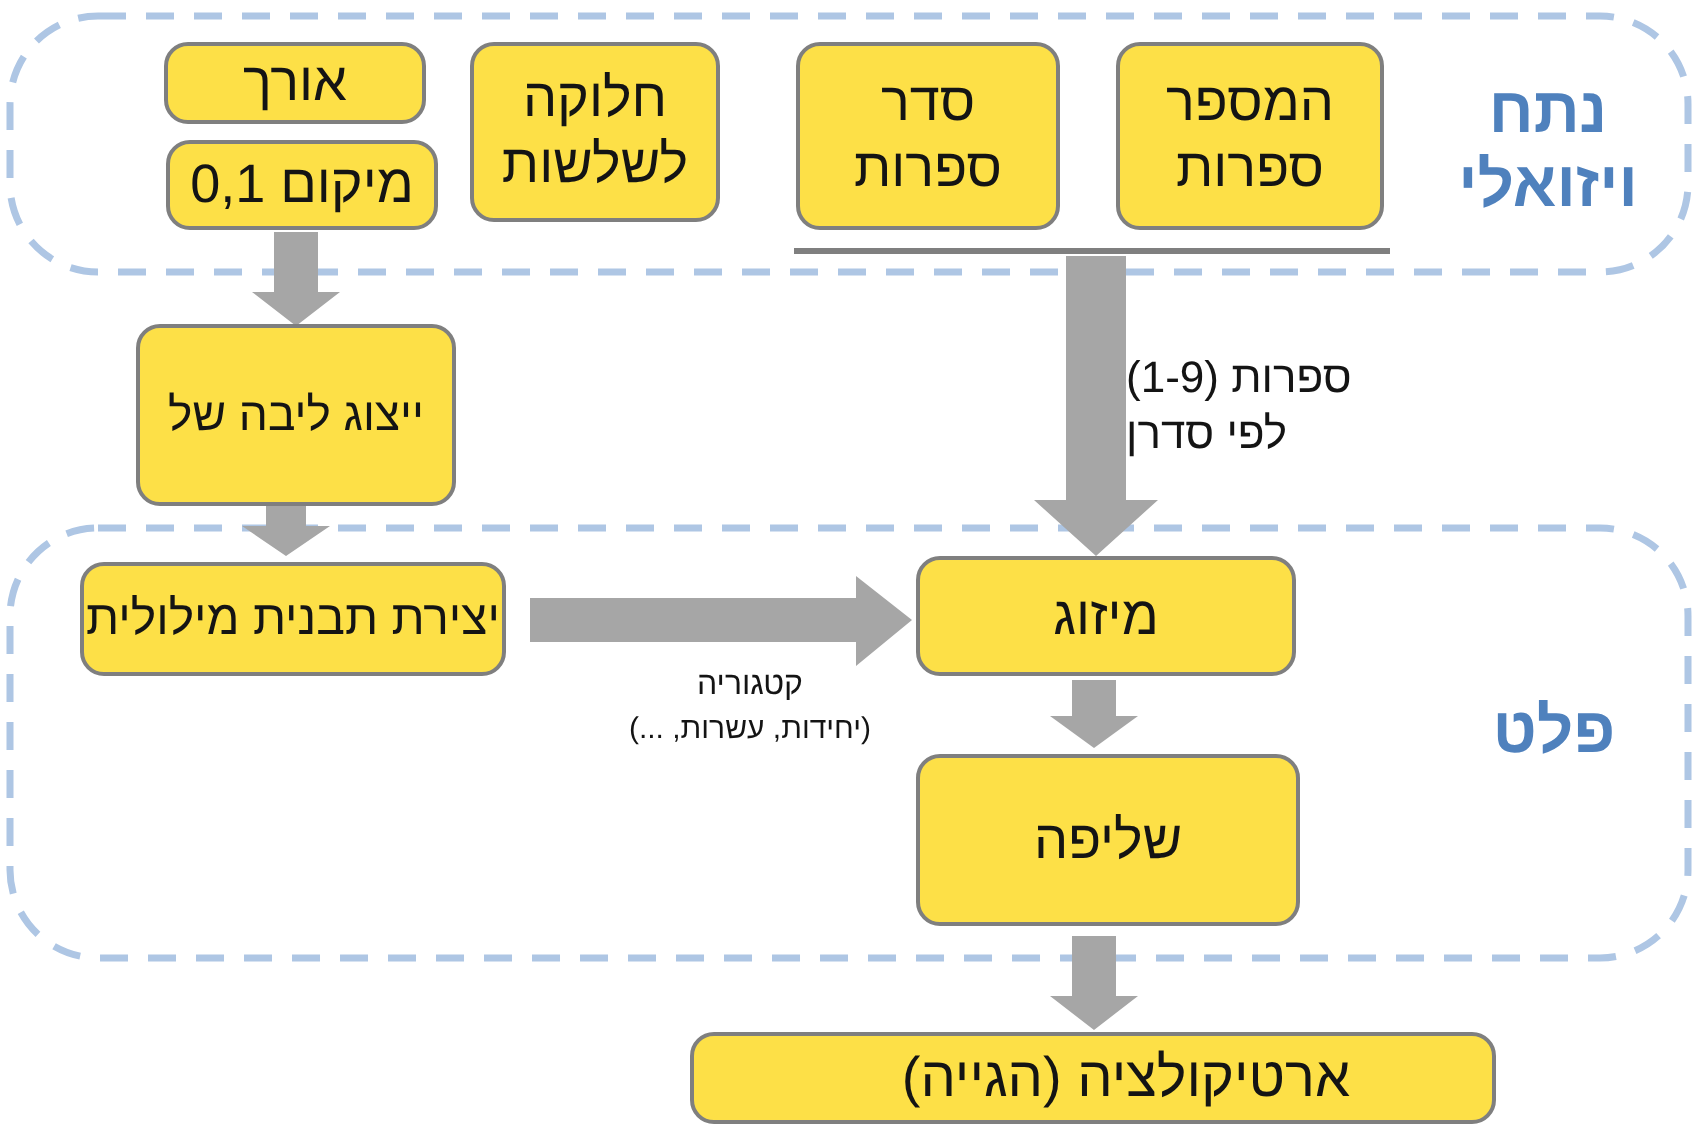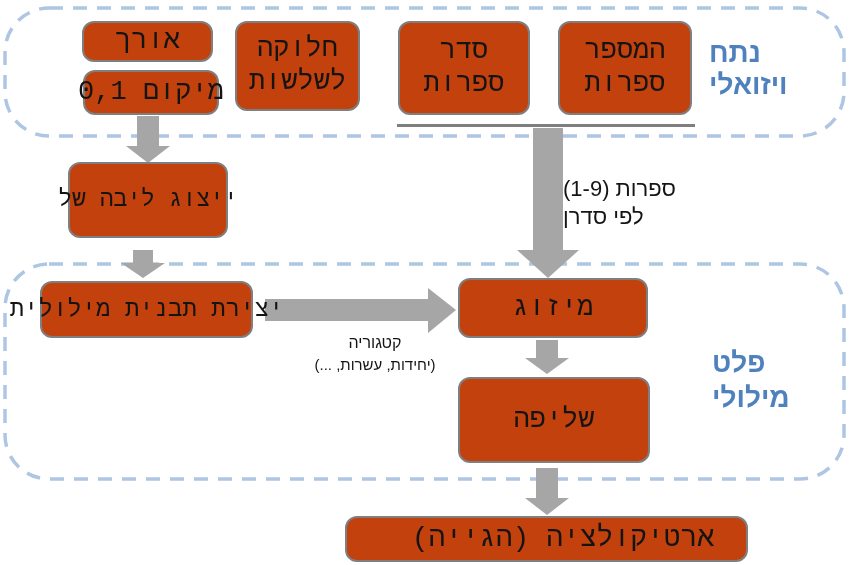--- a/index.html
+++ b/index.html
@@ -14,29 +14,29 @@
   .stage{
     position:relative;width:850px;height:565px;background:#ffffff;
     font-family:"Liberation Sans","DejaVu Sans",sans-serif;
     color:var(--ink);overflow:hidden;
   }
   .layer{position:absolute;left:0;top:0;width:850px;height:565px;}
   .dash-rect{fill:none;stroke:var(--dash);stroke-width:3.5;stroke-dasharray:14 10;}
   .arrow{fill:var(--arrow);}
   .underline{stroke:var(--underline);stroke-width:3;}
   .bx{
-    position:absolute;background:#c2410c;border:2px solid var(--box-border);
+    position:absolute;background:#fde047;border:2px solid var(--box-border);
     border-radius:12px;display:flex;flex-direction:column;align-items:center;
     justify-content:center;text-align:center;direction:rtl;line-height:1.22;
-    box-sizing:border-box;white-space:nowrap;z-index:2;font-family:Liberation Mono, monospace;
+    box-sizing:border-box;white-space:nowrap;z-index:2;
   }
   .ln{display:block;}
   .seclabel{
-    position:absolute;direction:rtl;text-align:left;color:var(--accent);
-    font-weight:bold;font-size:28px;line-height:1.15;z-index:2;
+    position:absolute;direction:rtl;text-align:center;color:var(--accent);
+    font-weight:bold;font-size:32px;line-height:1.15;z-index:2;
   }
   .arrowlabel{position:absolute;direction:rtl;z-index:2;}
   .f27{font-size:27px;}
   .f28{font-size:28px;}
 </style>
 </head>
 <body>
 
 <div class="stage">
 
@@ -51,21 +51,20 @@
     <polygon class="arrow" points="536,340 558,340 558,358 569,358 547,374 525,358 536,358"></polygon>
     <polygon class="arrow" points="536,468 558,468 558,498 569,498 547,515 525,498 536,498"></polygon>
   </svg>
 
   <div class="seclabel" style="right:11px;top:37px;width:130px;">
     <span class="ln">נתח</span>
     <span class="ln">ויזואלי</span>
   </div>
   <div class="seclabel" style="right:8px;top:345px;width:130px;line-height:1.25;">
     <span class="ln">פלט</span>
-    <span class="ln">מילולי</span>
   </div>
 
   <div class="bx f27" style="left:82px;top:21px;width:131px;height:41px;">
     <span>אורך</span>
   </div>
   <div class="bx f27" style="left:83px;top:70px;width:136px;height:45px;">
     <span>מיקום 0,1</span>
   </div>
   <div class="bx f27" style="left:235px;top:21px;width:125px;height:90px;">
     <span class="ln">חלוקה</span>
@@ -73,21 +72,21 @@
   </div>
   <div class="bx f27" style="left:398px;top:21px;width:132px;height:94px;">
     <span class="ln">סדר</span>
     <span class="ln">ספרות</span>
   </div>
   <div class="bx f27" style="left:558px;top:21px;width:134px;height:94px;">
     <span class="ln">המספר</span>
     <span class="ln">ספרות</span>
   </div>
 
-  <div class="bx" style="left:68px;top:162px;width:160px;height:76px;font-size:23px;">
+  <div class="bx" style="left:68px;top:162px;width:160px;height:91px;font-size:23px;">
     <span class="ln">ייצוג ליבה של</span>
   </div>
 
   <div class="arrowlabel" style="left:563px;top:175px;width:140px;text-align:left;font-size:22px;line-height:1.25;">
     <span class="ln">ספרות (1-9)</span>
     <span class="ln">לפי סדרן</span>
   </div>
 
   <div class="bx" style="left:40px;top:281px;width:213px;height:57px;font-size:24px;">
     <span>יצירת תבנית מילולית</span>

